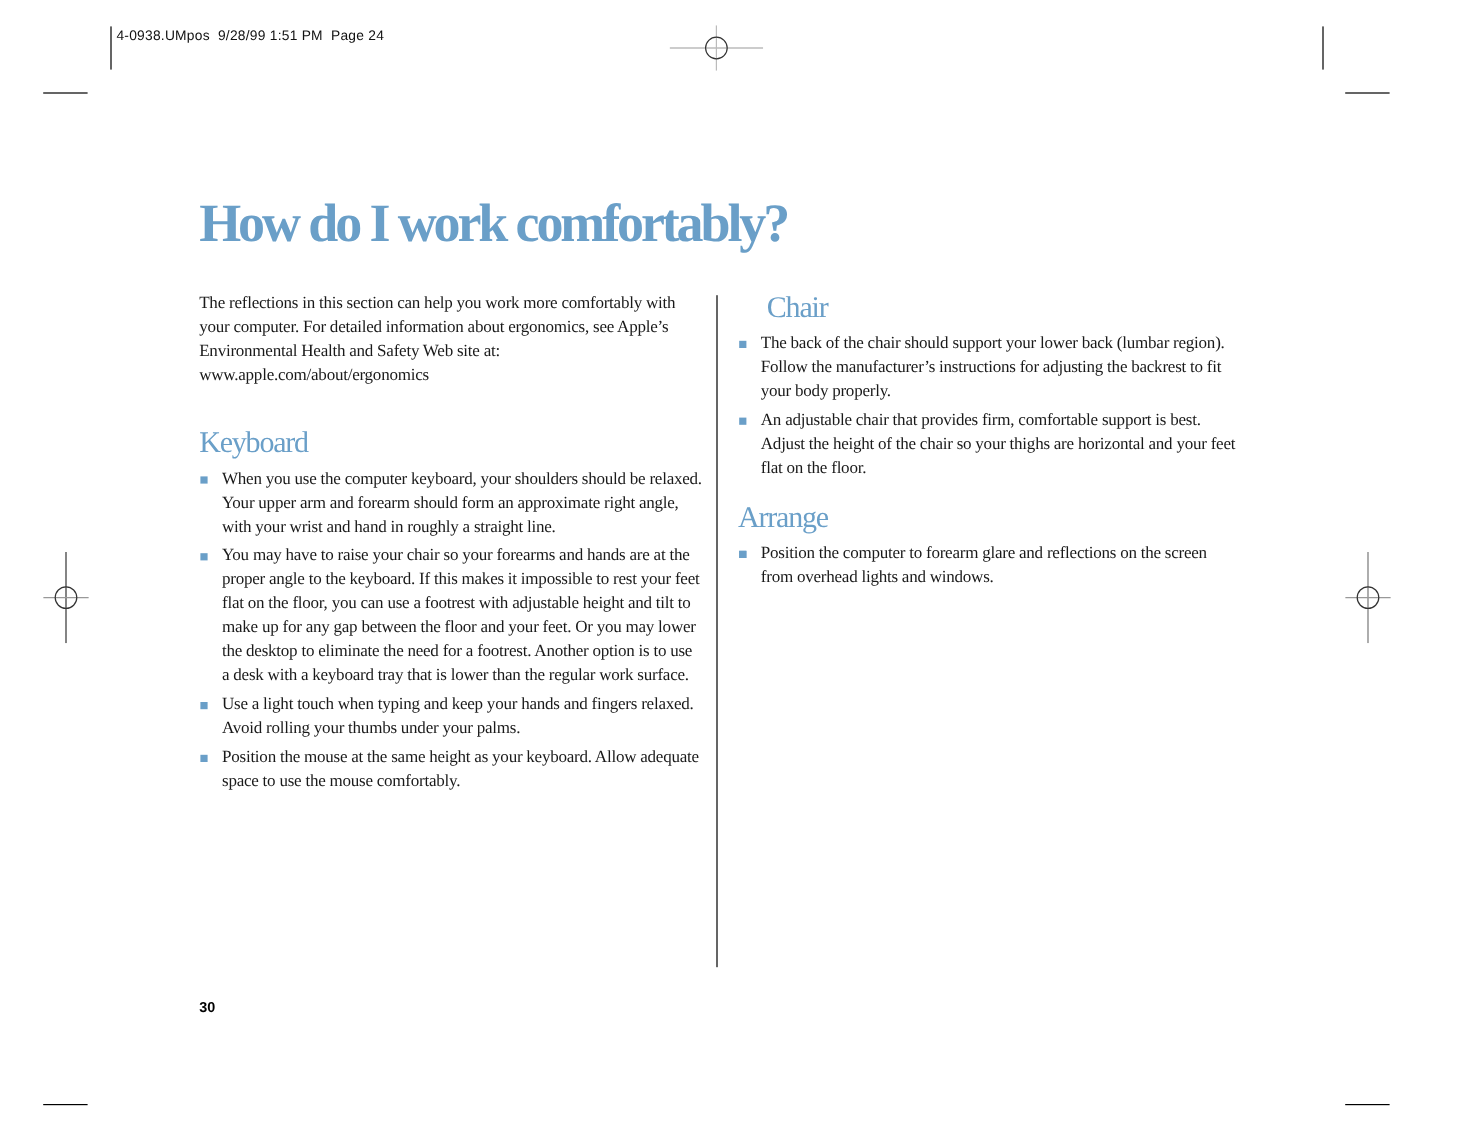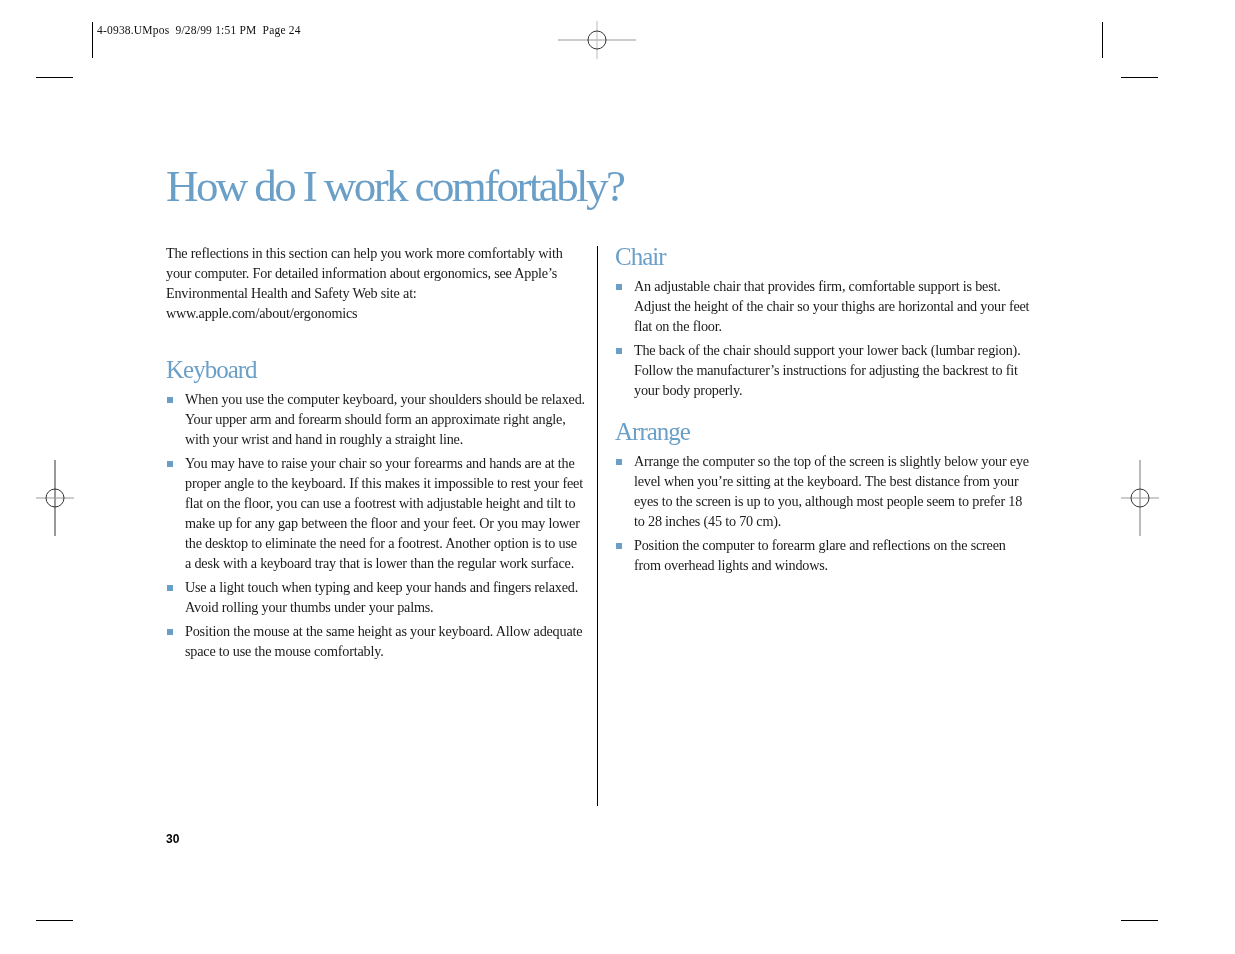--- a/index.html
+++ b/index.html
@@ -1,19 +1,19 @@
 <!DOCTYPE html>
 <html><head>
   <meta charset="utf-8">
   <style>
     html, body { margin: 0; padding: 0; background: #ffffff; }
     body { width: 1235px; height: 954px; position: relative; overflow: hidden;
            font-family: "Liberation Serif", "DejaVu Serif", serif; color: #1a1a1a; }
     .abs { position: absolute; }
-    .slug { left: 97px; top: 24px; font-family: Liberation Serif, serif;
+    .slug { left: 97px; top: 24px; font-family: Liberation Sans, sans-serif;
             font-size: 11.5px; color: #111; white-space: pre; letter-spacing: 0.2px; text-align: right; }
     .vline { position: absolute; width: 1px; background: #000; }
     .hline { position: absolute; height: 1px; background: #000; }
     .reg { position: absolute; }
     .title { left: 166px; top: 164px; font-size: 45px; color: #6a9fc8; letter-spacing: -2.6px;
              line-height: 1; font-weight: normal; }
     .col { position: absolute; font-size: 14.2px; line-height: 20px; letter-spacing: -0.2px; }
     .col-left { left: 166px; top: 243px; width: 420px; }
     .col-right { left: 615px; top: 243px; width: 420px; }
     .intro { margin: 0; }
@@ -46,21 +46,21 @@
   <line x1="19" y1="0" x2="19" y2="76" stroke="#333" stroke-width="1"></line>
   <line x1="0" y1="38" x2="38" y2="38" stroke="#999" stroke-width="1"></line>
   <circle cx="19" cy="38" r="9" fill="none" stroke="#333" stroke-width="1"></circle>
 </svg>
 <svg class="reg" style="left:1121px; top:460px;" width="38" height="76" viewBox="0 0 38 76">
   <line x1="19" y1="0" x2="19" y2="76" stroke="#777" stroke-width="1"></line>
   <line x1="0" y1="38" x2="38" y2="38" stroke="#999" stroke-width="1"></line>
   <circle cx="19" cy="38" r="9" fill="none" stroke="#333" stroke-width="1"></circle>
 </svg>
 
-<h1 class="abs title" style="margin:0;">How do I work comfortably?</h1>
+<h1 class="abs title" style="margin:0;font-weight:bold;">How do I work comfortably?</h1>
 
 <div class="col col-left">
   <p class="intro">The reflections in this section can help you work more comfortably with your computer. For detailed information about ergonomics, see Apple’s Environmental Health and Safety Web site at: www.apple.com/about/ergonomics</p>
 
   <h2 class="h2" style="margin-top:33px; margin-bottom:5px;">Keyboard</h2>
   <ul class="bullets">
     <li>
       <span class="bullet"></span>
       <span>When you use the computer keyboard, your shoulders should be relaxed. Your upper arm and forearm should form an approximate right angle, with your wrist and hand in roughly a straight line.</span>
     </li>
@@ -78,37 +78,36 @@
     <li>
       <span class="bullet"></span>
       <span>Position the mouse at the same height as your keyboard. Allow adequate space to use the mouse comfortably.</span>
     </li>
   </ul>
 </div>
 
 <div class="divider"></div>
 
 <div class="col col-right">
-  <h2 class="h2" style="margin-top:0; margin-bottom:5px;">Chair</h2>
+  <h2 class="h2" style="margin-top:0; margin-bottom:5px;margin-left:24px;">Chair</h2>
   <ul class="bullets">
     <li>
       <span class="bullet"></span>
-      <span>An adjustable chair that provides firm, comfortable support is best. Adjust the height of the chair so your thighs are horizontal and your feet flat on the floor.</span>
+      <span>The back of the chair should support your lower back (lumbar region). Follow the manufacturer’s instructions for adjusting the backrest to fit your body properly.</span>
     </li>
     <li>
       <span class="bullet"></span>
-      <span>The back of the chair should support your lower back (lumbar region). Follow the manufacturer’s instructions for adjusting the backrest to fit your body properly.</span>
+      <span>An adjustable chair that provides firm, comfortable support is best. Adjust the height of the chair so your thighs are horizontal and your feet flat on the floor.</span>
     </li>
   </ul>
 
   <h2 class="h2" style="margin-top:18px; margin-bottom:5px;">Arrange</h2>
   <ul class="bullets">
     <li>
       <span class="bullet"></span>
-      <span>Arrange the computer so the top of the screen is slightly below your eye level when you’re sitting at the keyboard. The best distance from your eyes to the screen is up to you, although most people seem to prefer 18 to 28 inches (45 to 70 cm).</span>
     </li>
     <li>
       <span class="bullet"></span>
       <span>Position the computer to forearm glare and reflections on the screen from overhead lights and windows.</span>
     </li>
   </ul>
 </div>
 
 <div class="abs folio">30</div>
 

